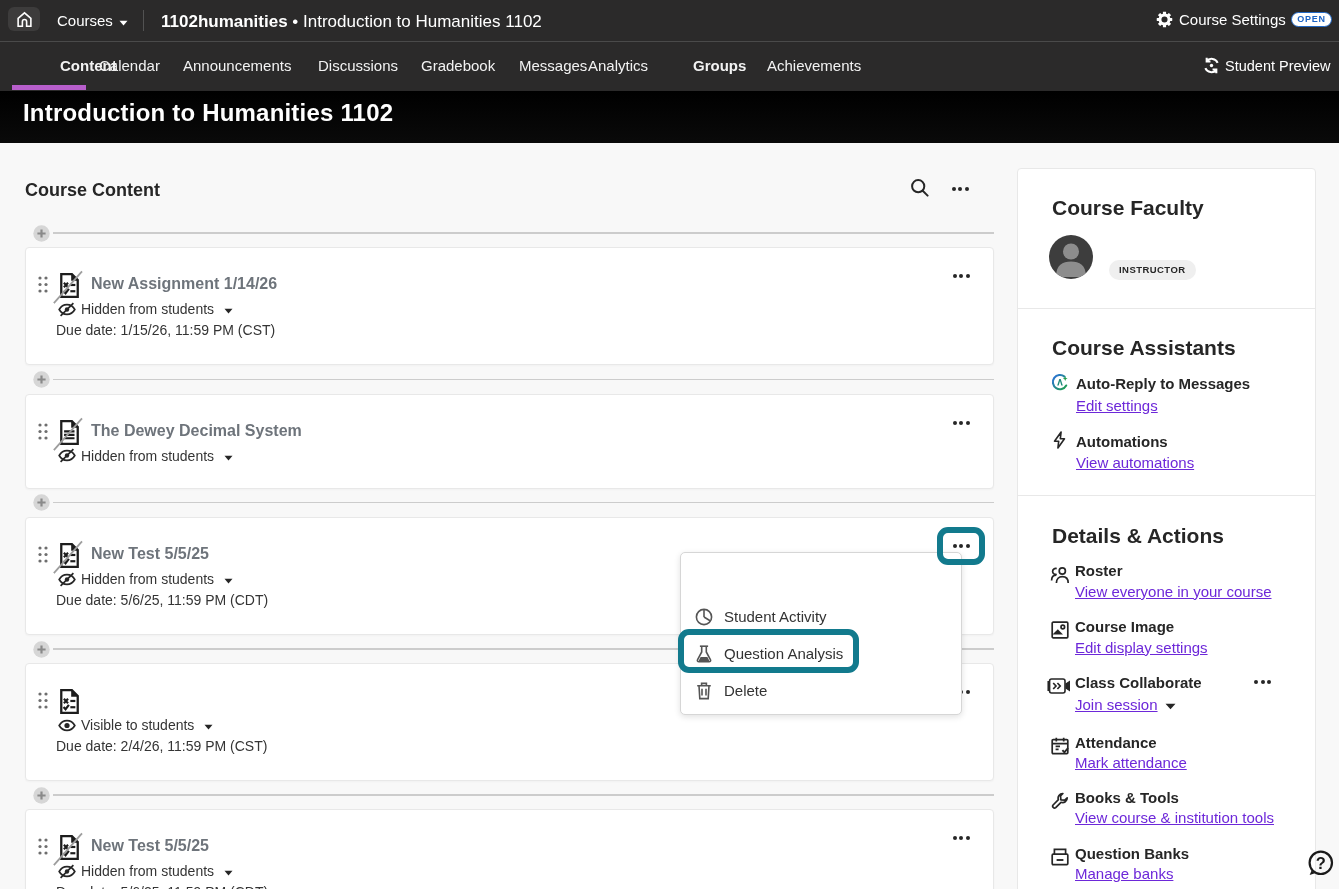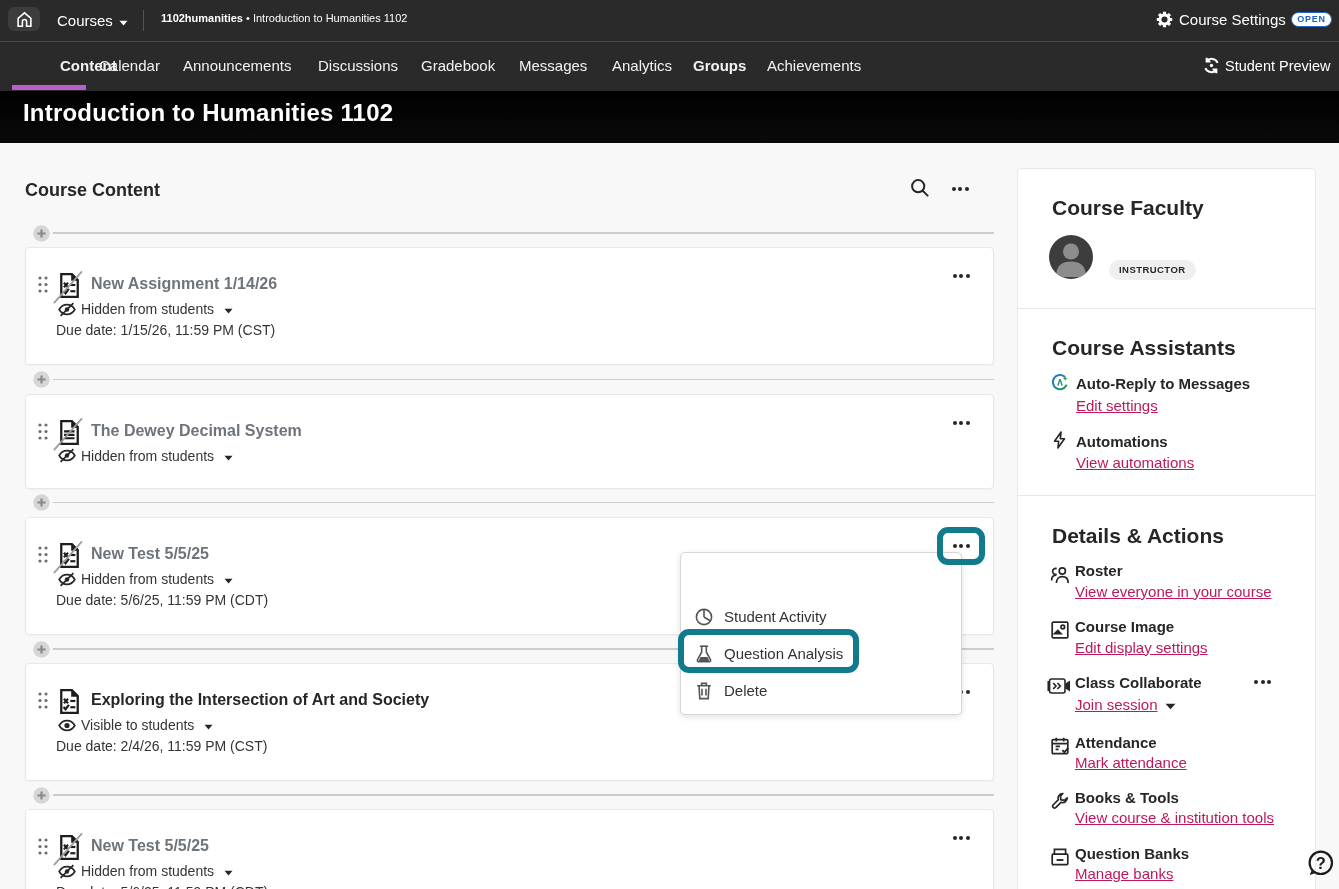--- a/index.html
+++ b/index.html
@@ -3,21 +3,21 @@
 <meta charset="utf-8">
 <style>
 * { margin:0; padding:0; box-sizing:border-box; }
 html,body { width:1339px; height:889px; overflow:hidden; font-family:"Liberation Sans",sans-serif; background:#f8f8f8; }
 
 #topbar { position:absolute; left:0; top:0; width:1339px; height:42px; background:#2b2a2a; border-bottom:1px solid #4a4a4a; color:#fff; }
 #homebtn { position:absolute; left:8px; top:7px; width:32px; height:24px; background:#3d3c3c; border-radius:6px; display:flex; align-items:center; justify-content:center; }
 #courses { position:absolute; left:57px; top:12px; font-size:15px; }
 #courses .car { display:inline-block; margin-left:6px; }
 #hsep { position:absolute; left:143px; top:10px; width:1px; height:21px; background:#525252; }
-#crumb { position:absolute; left:161px; top:12px; font-size:11px; }
+#crumb { position:absolute; left:161px; top:12px; font-size:17px; }
 #crumb b { font-weight:700; }
 #csett { position:absolute; left:1156px; top:11px; font-size:15px; display:flex; align-items:center; gap:6px; }
 #openpill { position:absolute; left:1291px; top:12px; width:41px; height:15px; background:#fff; border:1.5px solid #2268c4; border-radius:8px; color:#1c63c4; font-size:9px; font-weight:700; letter-spacing:0.8px; text-align:center; line-height:12px; }
 
 #navbar { position:absolute; left:0; top:42px; width:1339px; height:49px; background:#2b2a2a; color:#fff; }
 .tab { position:absolute; top:15px; font-size:15px; color:#f2f2f2; }
 .tab.active { font-weight:700; }
 #tabline { position:absolute; left:12px; top:43px; width:74px; height:5px; background:#b75ecb; }
 #sprev { position:absolute; left:1203px; top:15px; font-size:14.5px; display:flex; align-items:center; gap:5px; }
 
@@ -49,21 +49,21 @@
 #tealdots { position:absolute; left:937px; top:383.5px; width:48px; height:38px; border:6px solid #127a8d; border-radius:11px; background:transparent; z-index:6; }
 #menu { position:absolute; left:680px; top:409px; width:282px; height:163px; background:#fff; border:1px solid #d6d6d6; border-radius:5px; box-shadow:0 2px 6px rgba(0,0,0,0.12); z-index:5; }
 .mitem { position:absolute; left:0; width:282px; height:37px; display:flex; align-items:center; }
 .mitem .mi { margin-left:14px; width:18px; display:flex; justify-content:center; }
 .mitem .mt { margin-left:11px; font-size:15px; color:#333; }
 #tealqa { position:absolute; left:678px; top:486px; width:181px; height:44px; border:6.5px solid #127a8d; border-radius:11px; z-index:7; }
 
 #sidebar { position:absolute; left:1017px; top:24.5px; width:299px; background:#fff; border:1px solid #e8e8e8; border-radius:4px; }
 .sep { height:1px; background:#e8e8e8; }
 #sidebar h2 { font-size:21px; font-weight:700; color:#262626; }
-.slink { font-size:15px; color:#be185d; text-decoration:underline;text-align:right; }
+.slink { font-size:15px; color:#6d28d9; text-decoration:underline;text-align:right; }
 .sbold { font-size:15px; font-weight:700; color:#262626; }
 #instr { position:absolute; left:91px; top:91.5px; height:20px; padding:0 10px; background:#efefef; border-radius:10px; font-size:9.5px; font-weight:700; letter-spacing:0.45px; color:#262626; line-height:20px; }
 
 #help { position:absolute; left:1307px; top:850px; width:27px; height:27px; }
 </style>
 </head>
 <body>
 <div id="topbar">
   <div id="homebtn">
     <svg width="17" height="17" viewBox="0 0 16 16" fill="none" stroke="#fff" stroke-width="1.5">
@@ -83,21 +83,21 @@
   <div id="openpill">OPEN</div>
 </div>
 
 <div id="navbar">
   <span class="tab active" style="left:20px;margin-left:40px;">Content</span>
   <span class="tab" style="left:99px;">Calendar</span>
   <span class="tab" style="left:183px;">Announcements</span>
   <span class="tab" style="left:318px;">Discussions</span>
   <span class="tab" style="left:421px;">Gradebook</span>
   <span class="tab" style="left:519px;">Messages</span>
-  <span class="tab" style="left:612px;text-align:right;">Analytics</span>
+  <span class="tab" style="left:588px;text-align:right;">Analytics</span>
   <span class="tab" style="left:693px;font-weight:bold;">Groups</span>
   <span class="tab" style="left:767px;">Achievements</span>
   <div id="tabline"></div>
   <span id="sprev">
     <svg width="17" height="17" viewBox="0 0 18 18" fill="none" stroke="#fff" stroke-width="2.2">
         <path d="M15.5 6.2 A7 7 0 0 0 3.8 4.3 M3.9 0.8 v4 h4 M2.5 11.8 a7 7 0 0 0 11.7 1.9 M14.1 17.2 v-4 h-4"></path>
         <circle cx="9" cy="9" r="1.8" fill="#fff" stroke="none"></circle>
       </svg>
     Student Preview</span>
 </div>
@@ -276,21 +276,20 @@
           <circle cx="8" cy="15" r="1.6"></circle>
         </svg></div>
     <div class="cicon"><svg width="21" height="25" viewBox="0 0 20 24" fill="none" style="overflow:visible">
     <path d="M2.1 1.1 H12.3 L17.9 6.7 V22.9 H2.1 Z" stroke="#1d1d1d" stroke-width="2.2"></path>
     <path d="M11.6 0.8 V7.4 H18.2 Z" fill="#1d1d1d"></path>
     <path d="M4.6 9.3 L8.6 13.7 M8.6 9.3 L4.6 13.7" stroke="#1d1d1d" stroke-width="2"></path>
       <path d="M10.8 11.5 h4.8" stroke="#1d1d1d" stroke-width="2.1"></path>
       <path d="M4.3 17.3 l1.9 2.1 3.2-4.2" stroke="#1d1d1d" stroke-width="2.1"></path>
       <path d="M10.8 17.5 h4.8" stroke="#1d1d1d" stroke-width="2.1"></path>
         </svg></div>
-    <div class="ctitle vis">Exploring the Intersection of Art and Society</div>
     <div class="vrow">
         <svg width="18" height="15" viewBox="0 0 18 15" fill="none">
           <path d="M1.2 7.5 C3 4.3 5.8 2.6 9 2.6 C12.2 2.6 15 4.3 16.8 7.5 C15 10.7 12.2 12.4 9 12.4 C5.8 12.4 3 10.7 1.2 7.5 Z" stroke="#262626" stroke-width="1.7"></path>
           <circle cx="9" cy="7.5" r="2.6" fill="#262626"></circle>
         </svg>
         <span class="vtxt">Visible to students</span>
         <span class="car2"><svg width="9" height="6" viewBox="0 0 9 6">
             <path d="M0.5 0.8 L4.5 5.4 L8.5 0.8 Z" fill="#262626"></path>
           </svg></span>
       </div>

